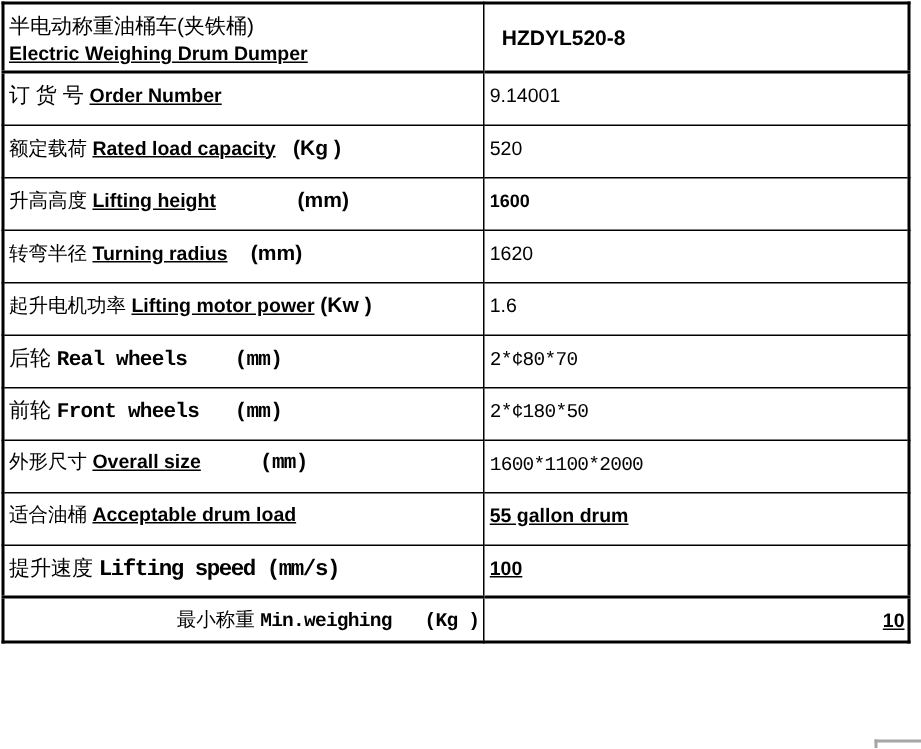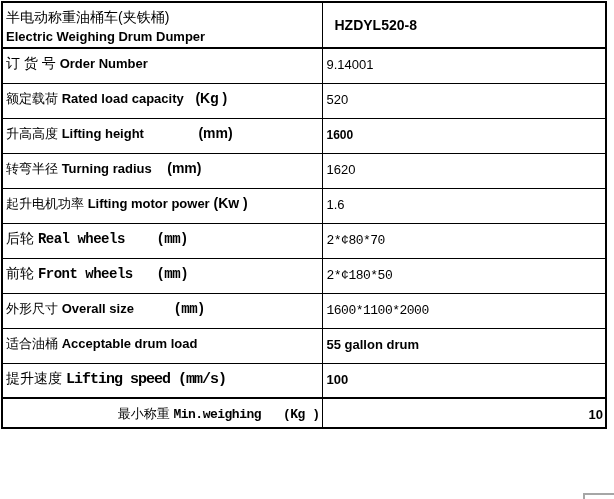--- a/index.html
+++ b/index.html
@@ -32,21 +32,21 @@
   tr.hdr td { border-bottom: 2px solid #000000; height: 42px; }
   tr.hdr td.val { padding: 13px 2px 2px 12px; }
   tr.std td { height: 35px; }
   tr.last td { height: 30px; text-align: right; }
   tr.thick-bottom td { border-bottom: 2px solid #000000; }
   .line { white-space: pre-wrap; }
   span { white-space: pre-wrap; }
   
   .zh   { font: 400 13px/1.35 "Liberation Sans", sans-serif; }
   .zh14 { font: 400 14px/1.35 "Liberation Sans", sans-serif; }
-  .b    { font: 700 13px/1.35 "Liberation Sans", sans-serif; }
+  .b    { font: 700 13px/1.35 "Liberation Sans", sans-serif; text-decoration: underline; }
   .bu   { font: 700 14px/1.3  "Liberation Sans", sans-serif; }
   .b14  { font: 700 14px/1.3  "Liberation Sans", sans-serif; }
   .r    { font: 400 13px/1.3  "Liberation Sans", sans-serif; }
   .r12  { font: 700 12px/1.3  "Liberation Sans", sans-serif; }
   .m    { font: 700 13px/1.3  "Liberation Mono", monospace; letter-spacing: -0.5px; }
   .m14  { font: 700 14px/1.3  "Liberation Mono", monospace; letter-spacing: -0.5px; text-align: center; }
   .m15  { font: 700 15px/1.3  "Liberation Mono", monospace; letter-spacing: -1px; }
   .mr   { font: 400 13px/1.3  "Liberation Mono", monospace; letter-spacing: -0.5px; }
   .resize-handle {
     position: absolute;

